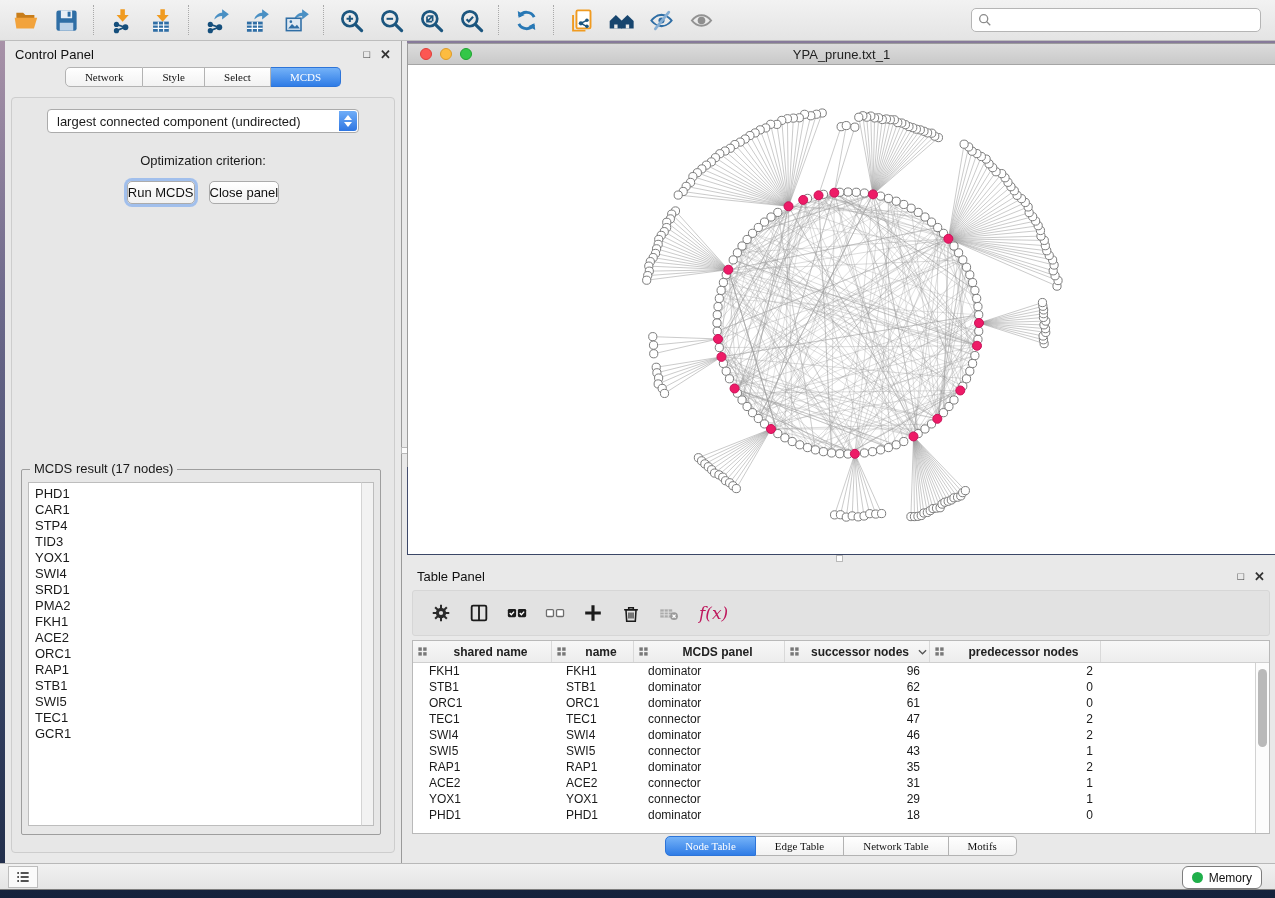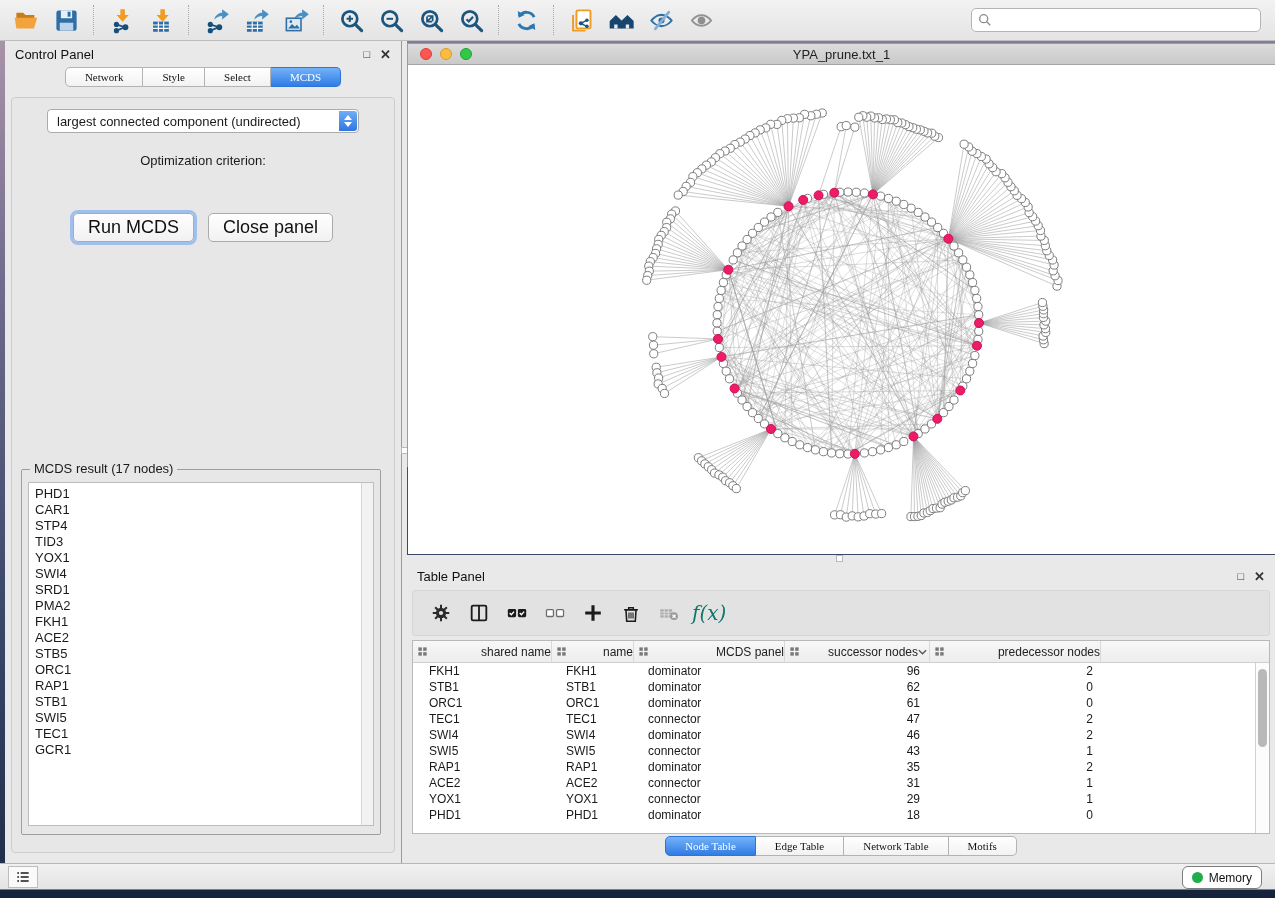--- a/index.html
+++ b/index.html
@@ -63,21 +63,21 @@
   #criterion-select .stepper {
     position:absolute; right:1px; top:1px; bottom:1px; width:18px; border-radius:0 3px 3px 0;
     background:linear-gradient(#70aef8,#2f76e2); display:flex; flex-direction:column;
     align-items:center; justify-content:center; gap:2px;
   }
   .tri-up { width:0;height:0;border-left:4px solid transparent;border-right:4px solid transparent;border-bottom:5px solid #fff; }
   .tri-dn { width:0;height:0;border-left:4px solid transparent;border-right:4px solid transparent;border-top:5px solid #fff; }
   #cp-buttons { display:flex; justify-content:center; gap:14px; margin-top:13px; }
   .push-btn {
     background:linear-gradient(#ffffff,#f1f1f1); border:1px solid #ababab; border-radius:5px;
-    font-size:18px; padding:3px 14px; font-family:"Liberation Sans",sans-serif; color:#111;margin-top:32px;
+    font-size:13px; padding:3px 0; font-family:"Liberation Sans",sans-serif; color:#111;
   }
   .push-btn.focused { box-shadow:0 0 0 3px rgba(115,165,240,.6); }
   #mcds-fieldset {
     position:absolute; left:9px; right:13px; top:371px; bottom:17px;
     border:1px solid #9e9e9e; border-radius:2px;
   }
   #mcds-legend {
     position:absolute; top:-9px; left:8px; background:#e7e7e7; padding:0 4px; font-size:13px;
   }
   #mcds-list {
@@ -113,32 +113,32 @@
   #table-panel {
     position:absolute; left:407px; top:563px; width:868px; height:300px; background:#e9e9e9;
   }
   #tp-toolbar {
     position:absolute; left:5px; right:5px; top:27px; height:46px;
     background:#e2e2e2; border:1px solid #d6d6d6; border-radius:3px;
     display:flex; align-items:center; padding-left:12px; gap:7px;
   }
   .tp-btn { width:31px; height:34px; display:flex; align-items:center; justify-content:center; }
   .tp-btn svg { width:22px; height:22px; }
-  #fx-label { font-family:"DejaVu Serif",serif; font-style:italic; font-size:20px; color:#0f766e; margin-left:1px; }
+  #fx-label { font-family:"DejaVu Serif",serif; font-style:italic; font-size:17px; color:#be185d; margin-left:8px; }
   #node-table {
     position:absolute; left:5px; right:5px; top:77px; height:194px;
     background:#fff; border:1px solid #b9b9b9; overflow:hidden;
   }
   #nt-header { display:flex; height:22px; background:linear-gradient(#f7f7f7,#ededed); border-bottom:1px solid #cfcfcf; }
   .nt-hcell {
     display:flex; align-items:center; border-right:1px solid #d9d9d9;
     font-size:12px; color:#222; position:relative; padding:0 4px;
   }
   .nt-hcell .mini { width:11px; height:11px; margin:0 2px 0 4px; flex:0 0 auto; }
-  .nt-hcell .lbl { flex:1; text-align:right; }
+  .nt-hcell .lbl { flex:1; text-align:center;font-weight:bold; }
   .nt-hcell .sort { width:9px; height:6px; margin-right:2px; }
   .nt-row { display:flex; height:16px; font-size:12px; align-items:center; }
   .nt-cell { overflow:hidden; white-space:nowrap; }
   .c0{width:139px; padding-left:16px;} .c1{width:82px; padding-left:14px;}
   .c2{width:151px; padding-left:14px;} .c3{width:145px; text-align:right; padding-right:10px;}
   .c4{width:171px; text-align:right; padding-right:8px;}
   #nt-scrollbar { position:absolute; right:0; top:22px; bottom:0; width:14px; background:#fcfcfc; border-left:1px solid #d2d2d2; }
   #nt-thumb { position:absolute; left:2px; width:9px; top:6px; height:78px; background:#b9b9b9; border-radius:5px; }
   #tp-tabs { position:absolute; left:0; right:0; top:273px; display:flex; justify-content:center; }
   
@@ -331,21 +331,20 @@
           <div class="mcds-item">PHD1</div>
           <div class="mcds-item">CAR1</div>
           <div class="mcds-item">STP4</div>
           <div class="mcds-item">TID3</div>
           <div class="mcds-item">YOX1</div>
           <div class="mcds-item">SWI4</div>
           <div class="mcds-item">SRD1</div>
           <div class="mcds-item">PMA2</div>
           <div class="mcds-item">FKH1</div>
           <div class="mcds-item">ACE2</div>
-          <div class="mcds-item">STB5</div>
           <div class="mcds-item">ORC1</div>
           <div class="mcds-item">RAP1</div>
           <div class="mcds-item">STB1</div>
           <div class="mcds-item">SWI5</div>
           <div class="mcds-item">TEC1</div>
           <div class="mcds-item">GCR1</div>
         </div>
       <div id="mcds-scrolltrack"></div>
     </div>
   </div>

